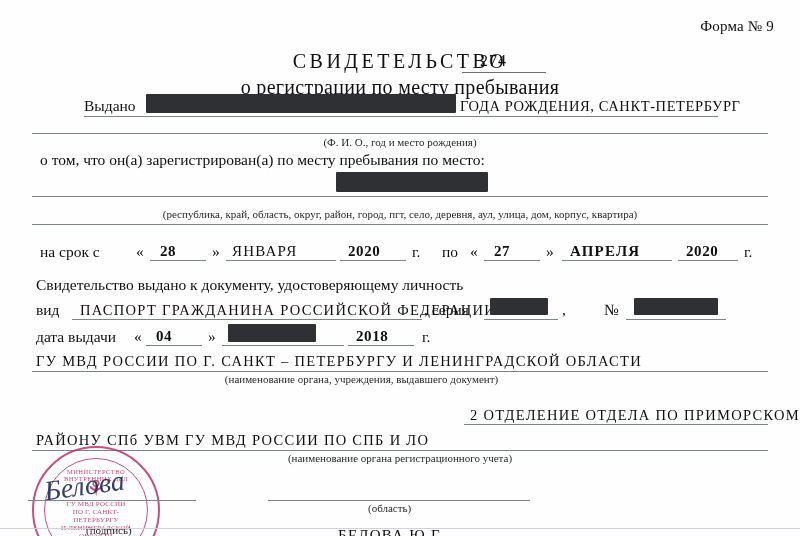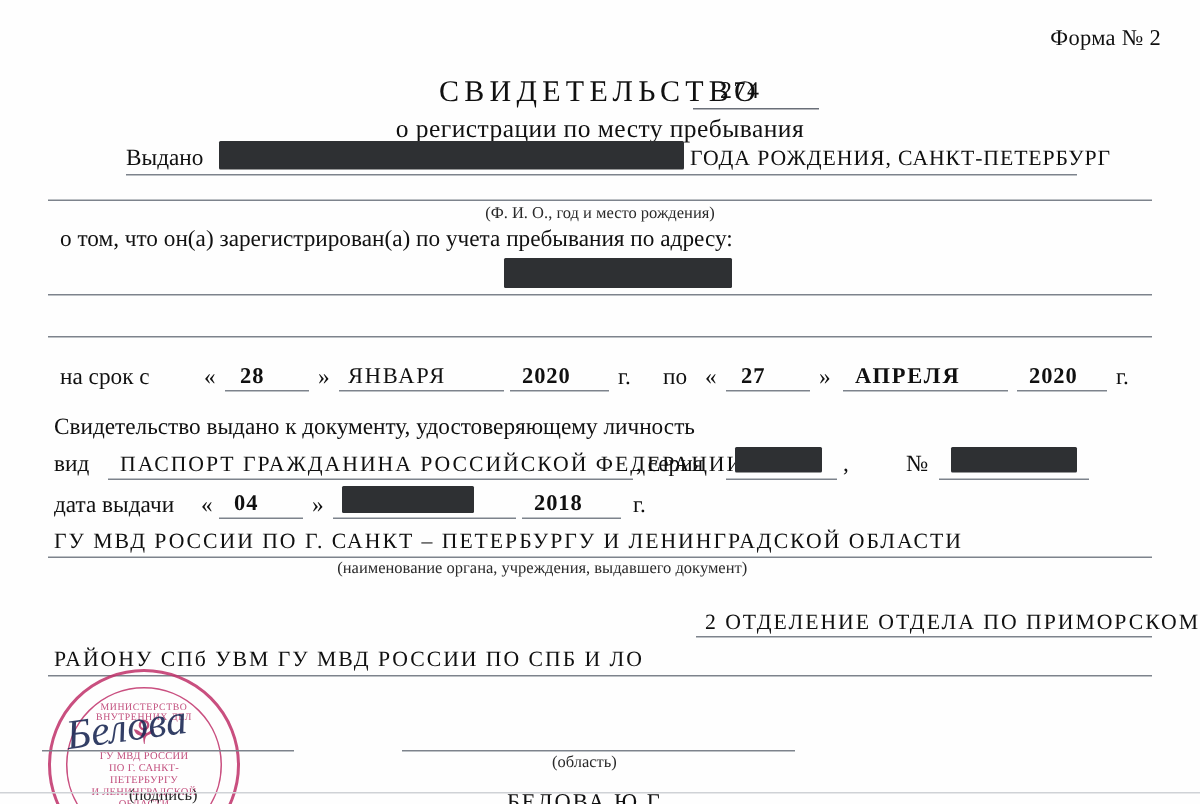--- a/index.html
+++ b/index.html
@@ -46,21 +46,21 @@
     left: 462px;
     width: 84px;
     border-bottom: 1px solid #6a6f78;
   }
   .subtitle {
     position: absolute;
     top: 76px;
     left: 0;
     width: 100%;
     text-align: center;
-    font-size: 17px;
+    font-size: 20px;
     letter-spacing: 0.3px;
   }
   .lbl {
     position: absolute;
     font-size: 15.5px;
     white-space: nowrap;
   }
   .lbl-sm {
     position: absolute;
     font-size: 11px;
@@ -171,38 +171,39 @@
     top: 528px;
     width: 800px;
     border-bottom: 1px solid #cfd2d6;
   }
 </style>
 </head>
 <body>
 
 <div id="page">
 
-  <div class="form-no">Форма № 2</div>
+  <div class="form-no">Форма № 9</div>
 
   <div class="title">СВИДЕТЕЛЬСТВО</div>
   <div class="title-num">274</div>
   <div class="title-num-underline"></div>
   <div class="subtitle">о регистрации по месту пребывания</div>
 
   <div class="lbl" style="left:84px; top:97px;">Выдано</div>
   <div class="redact" style="left:146px; top:94px; width:310px; height:19px;"></div>
   <div class="val" style="left:460px; top:98px; font-size:14.5px;">ГОДА РОЖДЕНИЯ, САНКТ-ПЕТЕРБУРГ</div>
   <div class="rule" style="left:84px; top:116px; width:634px;"></div>
   <div class="lbl-sm" style="left:0; top:136px; width:800px; text-align:center;">(Ф. И. О., год и место рождения)</div>
   <div class="rule" style="left:32px; top:133px; width:736px;"></div>
 
-  <div class="lbl" style="left:40px; top:151px;">о том, что он(а) зарегистрирован(а) по учета пребывания по адресу:</div>
+  <div class="lbl" style="left:40px; top:151px;">о том, что он(а) зарегистрирован(а) по месту пребывания по место:</div>
 
   <div class="redact" style="left:336px; top:172px; width:152px; height:20px;"></div>
   <div class="rule" style="left:32px; top:196px; width:736px;"></div>
+  <div class="lbl-sm" style="left:0; top:208px; width:800px; text-align:center;">(республика, край, область, округ, район, город, пгт, село, деревня, аул, улица, дом, корпус, квартира)</div>
   <div class="rule" style="left:32px; top:224px; width:736px;"></div>
 
   <div class="lbl" style="left:40px; top:243px;">на срок с</div>
   <div class="quote" style="left:136px; top:243px;">«</div>
   <div class="val" style="left:160px; top:243px; font-weight:700;">28</div>
   <div class="rule" style="left:150px; top:260px; width:56px;"></div>
   <div class="quote" style="left:212px; top:243px;">»</div>
   <div class="val" style="left:232px; top:243px; font-weight:400; letter-spacing:1.2px;">ЯНВАРЯ</div>
   <div class="rule" style="left:226px; top:260px; width:110px;"></div>
   <div class="val" style="left:348px; top:243px; font-weight:700;">2020</div>
@@ -244,20 +245,21 @@
   <div class="lbl" style="left:422px; top:328px;">г.</div>
 
   <div class="val-sp" style="left:36px; top:353px; font-size:14.5px;">ГУ  МВД  РОССИИ  ПО  Г. САНКТ – ПЕТЕРБУРГУ  И  ЛЕНИНГРАДСКОЙ ОБЛАСТИ</div>
   <div class="rule" style="left:32px; top:371px; width:736px;"></div>
   <div class="lbl-sm" style="left:0; top:373px; width:723px; text-align:center;">(наименование органа, учреждения, выдавшего документ)</div>
 
   <div class="val-sp" style="left:470px; top:407px; font-size:14.5px;">2 ОТДЕЛЕНИЕ ОТДЕЛА  ПО ПРИМОРСКОМУ</div>
   <div class="rule" style="left:464px; top:424px; width:304px;"></div>
   <div class="val-sp" style="left:36px; top:432px; font-size:14.5px;">РАЙОНУ СПб УВМ  ГУ  МВД РОССИИ  ПО СПБ  И  ЛО</div>
   <div class="rule" style="left:32px; top:450px; width:736px;"></div>
+  <div class="lbl-sm" style="left:0; top:452px; width:800px; text-align:center;">(наименование органа регистрационного учета)</div>
 
   <div class="stamp">
     <div class="stamp-inner">
       <div class="stamp-arc-top">МИНИСТЕРСТВО ВНУТРЕННИХ ДЕЛ</div>
       <div class="stamp-emblem" style="margin-top:12px;">⚘</div>
       <div>ГУ МВД РОССИИ</div>
       <div>ПО Г. САНКТ-ПЕТЕРБУРГУ</div>
       <div>И ЛЕНИНГРАДСКОЙ ОБЛАСТИ</div>
 
     </div>

